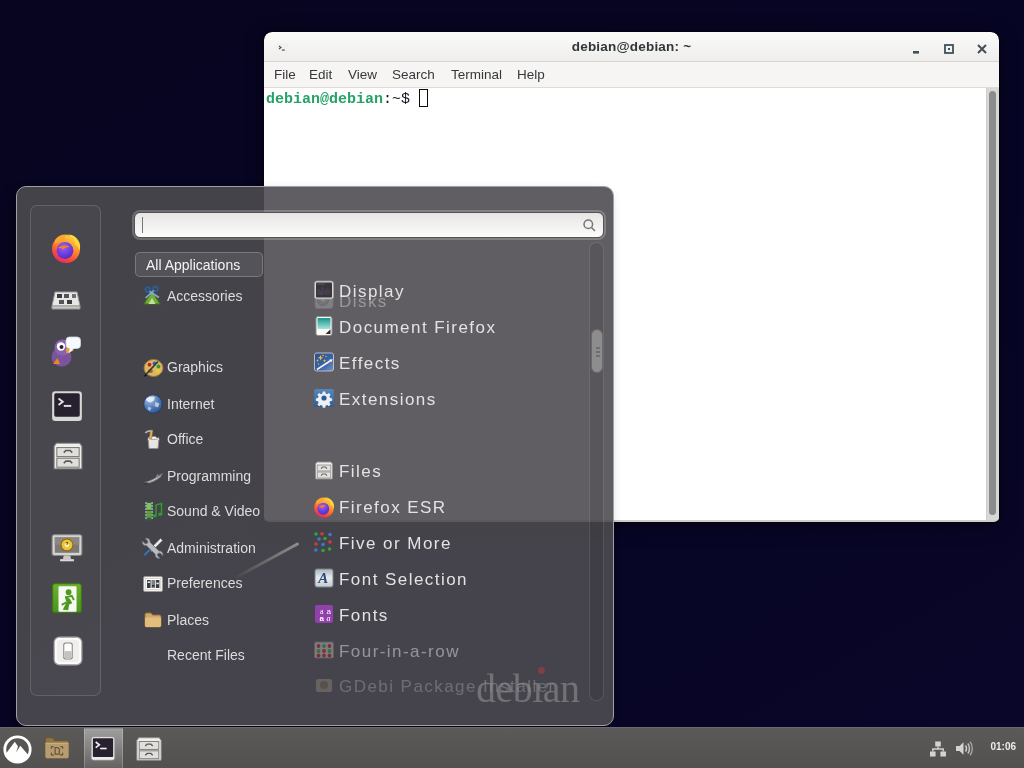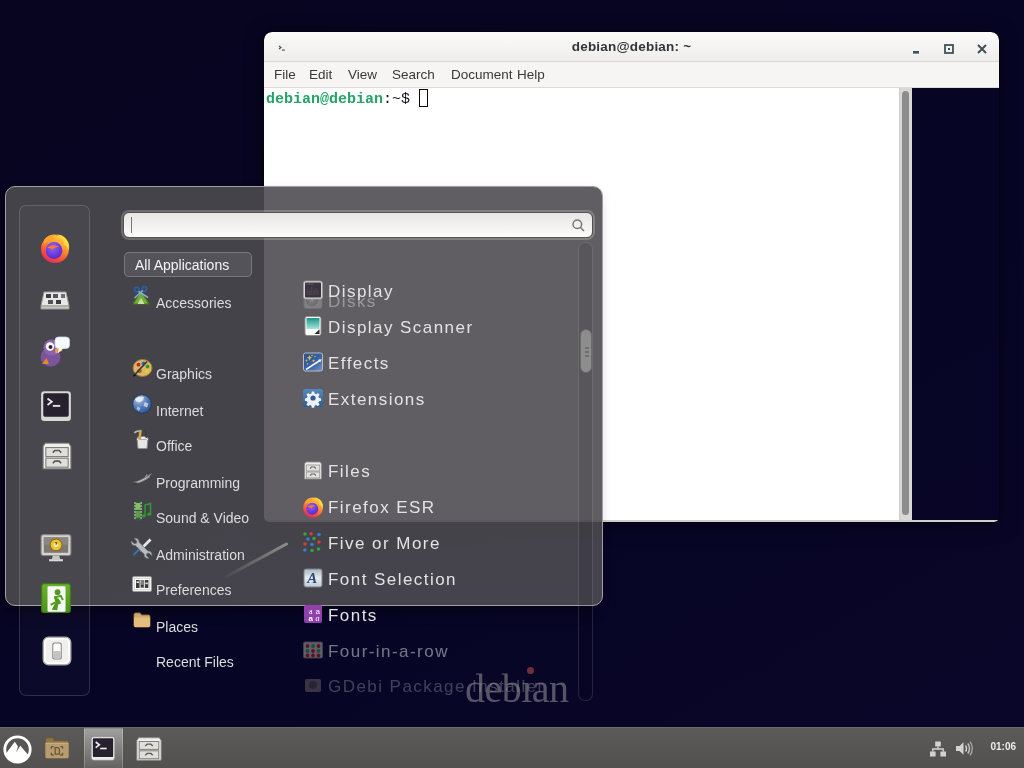--- a/index.html
+++ b/index.html
@@ -14,50 +14,50 @@
           box-shadow:0 3px 18px rgba(0,0,0,0.55), 0 0 0 1px rgba(0,0,0,0.25);
           overflow:hidden; }
   #titlebar { left:0; top:0; width:735px; height:30px;
           background:linear-gradient(#fbfbfa,#eeedeb);
           border-bottom:1px solid #d8d6d3; border-radius:8px 8px 0 0; }
   #title { width:735px; top:7px; text-align:center; font-size:13.5px; font-weight:bold;
           color:#313639; letter-spacing:0.2px; }
   #menubar { left:0; top:30px; width:735px; height:26px; background:#f6f5f3;
           border-bottom:1px solid #dcdbd8; font-size:13.5px; color:#36393c; }
   #menubar span { position:absolute; top:5px; }
-  #termbody { left:0; top:56px; width:648px; height:432px; background:#ffffff;padding-left:40px; }
+  #termbody { left:0; top:56px; width:735px; height:432px; background:#ffffff;padding-left:40px; }
   #termfoot { left:0; top:488px; width:735px; height:2px; background:#cfcecb; }
   #prompt { left:2px; top:2px; font-family:"Liberation Mono", monospace;
           font-size:15px; line-height:19px; color:#171421; white-space:pre; }
   #prompt b { color:#26a269; }
   #cursor { left:155px; top:1px; width:9px; height:18px; border:1.6px solid #0b0b0b; }
   #tscroll { right:0px; top:0px; width:13px; height:432px; background:#d9d8d5; border-left:1px solid #cfcecb; }
   #tthumb { position:absolute; right:3px; top:3px; width:7px; height:424px; background:#8a8c8e; border-radius:4px; }
   .winbtn { top:10px; width:18px; height:14px; }
 
   
-  #menu { left:5px; top:186px; width:598px; height:420px;
+  #menu { left:16px; top:186px; width:598px; height:540px;
           background:rgba(77,75,79,0.895);
           border:1.6px solid #a39fa0; border-radius:10px;
           box-shadow:-5px 7px 12px rgba(0,0,0,0.35); }
   
   #sidebox { left:13px; top:18px; width:71px; height:491px;
           border:1px solid rgba(255,255,255,0.14); border-radius:7px;
           background:rgba(255,255,255,0.025); }
   .sideicon { left:42px; width:34px; height:34px; }
   #search { left:117px; top:25px; width:470px; height:26px; border-radius:6px;
           background:linear-gradient(#e7e6e4,#fcfcfb);
           border:1px solid #55534f; box-shadow:0 0 0 2px rgba(255,255,255,0.22); }
   #searchcursor { left:7px; top:4px; width:1px; height:16px; background:#777; position:absolute; }
   #allapps { left:118px; top:65px; width:128px; height:25px; border-radius:5px;
           background:rgba(255,255,255,0.09); border:1px solid rgba(255,255,255,0.22);
           color:#f4f4f4; font-size:14px; padding:4px 0 0 10px; }
   .cat { left:126px; width:160px; height:22px; color:#dcdcdc; font-size:14px; }
   .cat .ci { position:absolute; left:0; top:0; width:20px; height:20px; }
-  .cat .cl { position:absolute; left:24px; top:2px; white-space:nowrap;margin-top:7px; }
+  .cat .cl { position:absolute; left:24px; top:2px; white-space:nowrap; }
   .app { left:296px; width:280px; height:22px; color:#e3e3e3; font-size:17px; letter-spacing:1.45px; }
   .app .ai { position:absolute; left:0; top:-1px; width:22px; height:22px; }
   .app .al { position:absolute; left:26px; top:2px; white-space:nowrap; }
   .dim  { opacity:0.42;margin-top:46px; }
   .dim2 { opacity:0.50; }
   .dim3 { opacity:0.26;text-align:right; }
   #mscroll-track { left:572px; top:55px; width:15px; height:459px;
           border:1px solid rgba(255,255,255,0.12); border-radius:7px;
           background:rgba(0,0,0,0.08); }
   #mscroll-thumb { left:574px; top:142px; width:12px; height:44px; background:#8d8d8d;
@@ -83,21 +83,21 @@
 
 <div id="term" class="abs">
   <div id="titlebar" class="abs">
     <div id="title" class="abs">debian@debian: ~</div>
   </div>
   <div id="menubar" class="abs">
     <span style="left:10px">File</span>
     <span style="left:45px">Edit</span>
     <span style="left:84px">View</span>
     <span style="left:128px">Search</span>
-    <span style="left:187px">Document</span>
+    <span style="left:187px">Terminal</span>
     <span style="left:253px">Help</span>
   </div>
   <div id="termfoot" class="abs"></div>
     <div id="termbody" class="abs">
     <div id="prompt" class="abs"><b>debian@debian</b>:~$</div>
     <div id="cursor" class="abs"></div>
     <div id="tscroll" class="abs">
         <div id="tthumb"></div>
       </div>
   </div>
@@ -273,21 +273,21 @@
           <linearGradient id="dsc" x1="0" y1="0" x2="0" y2="1">
             <stop offset="0" stop-color="#17948c"></stop>
             <stop offset="1" stop-color="#a8e4d8"></stop>
           </linearGradient>
         </defs>
         <rect x="3" y="1.5" width="16" height="19" rx="2" fill="#fdfdfc" stroke="#8f8d8a" stroke-width="1"></rect>
         <rect x="4.5" y="3" width="13" height="11" fill="url(#dsc)"></rect>
         <path d="M4.5 14 L17.5 14 L17.5 19 L4.5 19 Z" fill="#fbfbfa"></path>
         <path d="M12.5 19 L17.5 14.2 L17.5 19 Z" fill="#2a2a2a"></path>
       </svg>
-      <span class="al">Display Scanner</span>
+      <span class="al">Document Firefox</span>
     </div>
   <div class="app abs" style="top:165px">
       <svg class="ai" viewBox="0 0 22 22">
         <defs>
           <linearGradient id="efg" x1="0" y1="0" x2="1" y2="1">
             <stop offset="0" stop-color="#2a4f96"></stop>
             <stop offset="0.6" stop-color="#3c64a8"></stop>
             <stop offset="1" stop-color="#7a96c4"></stop>
           </linearGradient>
         </defs>

